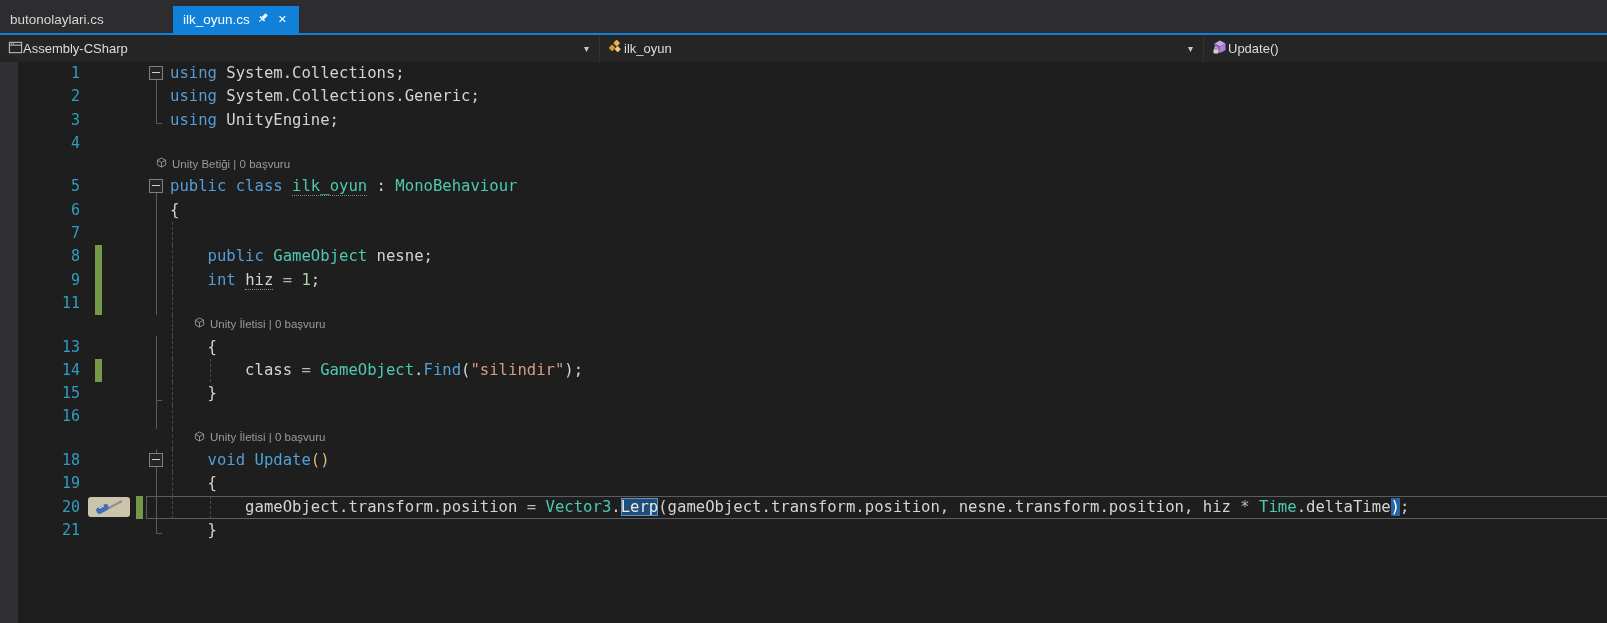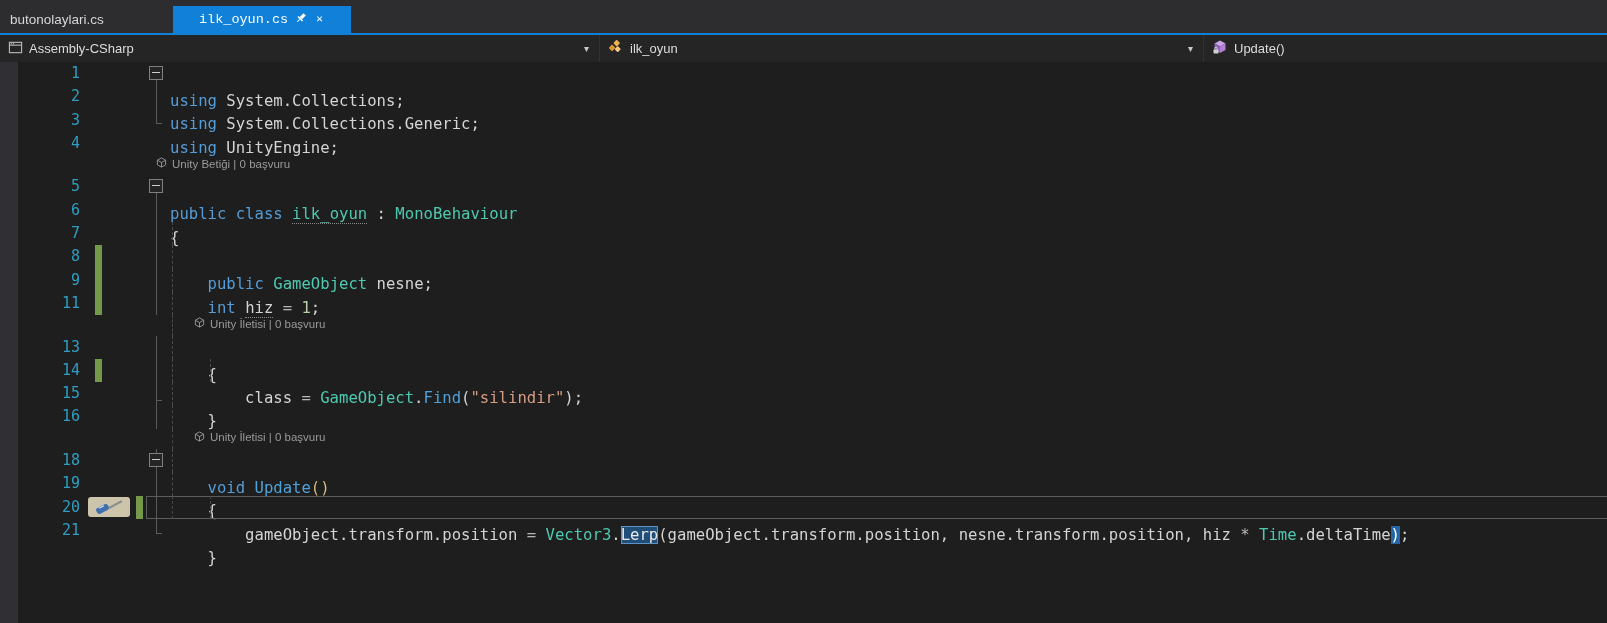--- a/index.html
+++ b/index.html
@@ -4,27 +4,27 @@
 <style>
   html,body{margin:0;padding:0;background:#111;}
   .app{position:relative;width:1607px;height:623px;background:#701a75;overflow:hidden;
        font-family:"Liberation Sans",sans-serif;}
 
   
   .tabbar{position:relative;height:33px;background:#2d2d30;border-bottom:2px solid #1080d8;
           display:flex;align-items:flex-end;}
   .tab{height:27px;display:flex;align-items:center;font-size:13.5px;color:#d6d6d6;box-sizing:border-box;}
   .tab.inactive{width:173px;padding-left:10px;}
-  .tab.active{background:#1080d8;color:#ffffff;padding:0 26px;gap:7px;font-family:Liberation Mono, monospace;}
+  .tab.active{background:#1080d8;color:#ffffff;padding:0 10px;gap:7px;}
   .tab .close{font-size:11px;color:#ffffff;line-height:1;padding:1px 2px;cursor:default;}
   .tab .pin{display:inline-block;}
 
   
   .navbar{height:27px;background:#252526;display:flex;align-items:stretch;}
-  .navsec{display:flex;align-items:center;gap:6px;padding:0 8px;box-sizing:border-box;
+  .navsec{display:flex;align-items:center;gap:0;padding:0 8px;box-sizing:border-box;
           border-right:1px solid #313135;font-size:13px;color:#dcdcdc;}
   .navsec .spacer{flex:1;}
   .navsec .arrow{color:#c8c8c8;font-size:10px;padding-right:2px;}
   .sec1{width:600px;}
   .sec2{width:604px;}
   .sec3{flex:1;border-right:none;}
 
   
   .editor{position:relative;width:100%;height:561px;background:#1e1e1e;
           font-family:"DejaVu Sans Mono",monospace;font-size:15.6px;}
@@ -36,21 +36,21 @@
   .bar{position:absolute;left:95px;top:0;bottom:0;width:7px;background:#74994a;}
   .bar.shift{left:136px;}
   .guide{position:absolute;top:0;bottom:0;width:0;border-left:1px dashed #4a4a4a;}
   .g0{left:172px;} .g1{left:210px;}
   .fline{position:absolute;left:156px;top:0;bottom:0;width:0;border-left:1px solid #5a5a5a;}
   .fline.half{bottom:35%;}
   .ffoot{position:absolute;left:156px;width:6px;height:0;border-top:1px solid #5a5a5a;}
   .fbox{position:absolute;left:149px;top:4px;width:14px;height:14px;background:#252526;
         border:1px solid #808080;box-sizing:border-box;}
   .fbox::after{content:"";position:absolute;left:2px;right:2px;top:5px;border-top:1px solid #cfcfcf;}
-  .code{position:absolute;left:170px;top:0;line-height:23.3px;white-space:pre;color:#d4d4d4;margin-top:28px;}
+  .code{position:absolute;left:170px;top:0;line-height:23.3px;white-space:pre;color:#d4d4d4;}
   .curline{position:absolute;left:146px;right:0;top:0;bottom:0;
            border-top:1px solid #5c5c5c;border-bottom:1px solid #5c5c5c;border-left:1px solid #5c5c5c;}
   .cl{position:absolute;top:2px;display:flex;align-items:center;gap:5px;color:#9a9a9a;
       font-family:"Liberation Sans",sans-serif;font-size:11.5px;}
   .cl.ind0{left:156px;} .cl.ind1{left:194px;}
   .sdriver{position:absolute;left:88px;top:1px;width:42px;height:20px;background:#cdc5ab;
            border-radius:3px;display:flex;align-items:center;justify-content:center;}
 
   
   .tk-kw{color:#569cd6;} .tk-ty{color:#4ec9b0;}

